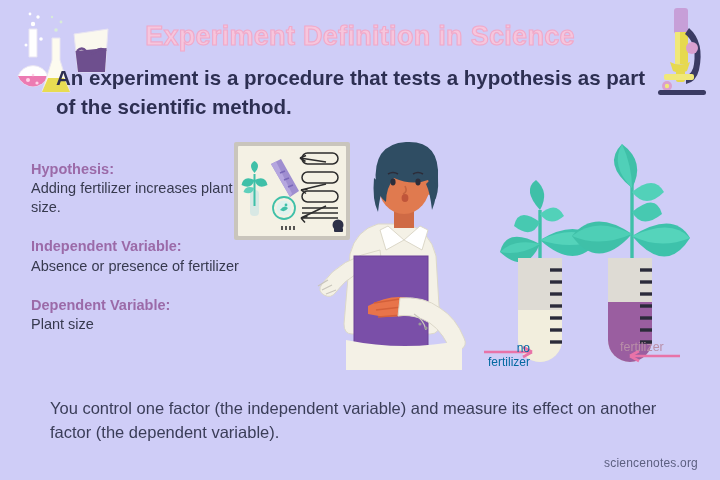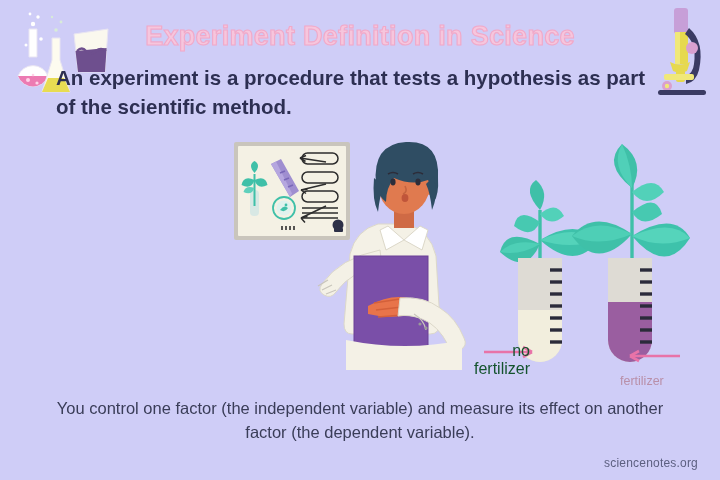--- a/index.html
+++ b/index.html
@@ -65,21 +65,20 @@
     color: #373a4f;
     line-height: 1.32;
   }
 
   
   #caption {
     position: absolute;
     left: 50px;
     top: 396px;
     width: 620px;
-    text-align: center;
     font-size: 16.5px;
     line-height: 1.48;
     color: #3a3d58;
   }
 
   
   #credit {
     position: absolute;
     right: 22px;
     top: 456px;
@@ -153,20 +152,34 @@
       <rect x="20" y="72" width="30" height="6" rx="2" fill="#f0e879"></rect>
 
       <circle cx="23" cy="84" r="5" fill="#d9a0cf"></circle>
       <circle cx="23" cy="84" r="2.2" fill="#f0e879"></circle>
 
       <path d="M16 92 q20 -8 44 0 Z" fill="#3b3b63"></path>
       <rect x="14" y="88" width="48" height="5" rx="2.5" fill="#3b3b63"></rect>
     </svg>
   </div>
 
+  <div id="deflist">
+    <div class="defblock">
+      <div class="def-label">Hypothesis:</div>
+      <div class="def-body">Adding fertilizer increases plant size.</div>
+    </div>
+    <div class="defblock">
+      <div class="def-label">Independent Variable:</div>
+      <div class="def-body">Absence or presence of fertilizer</div>
+    </div>
+    <div class="defblock">
+      <div class="def-label">Dependent Variable:</div>
+      <div class="def-body">Plant size</div>
+    </div>
+  </div>
 
   <div class="art" id="scene">
     <svg viewBox="0 0 250 242" width="250" height="242">
 
       <g>
         <rect x="6" y="14" width="116" height="98" rx="2" fill="#c9c5bc"></rect>
         <rect x="10" y="18" width="108" height="90" rx="1" fill="#f4f1e4"></rect>
 
         <g>
           <rect x="22" y="62" width="9" height="26" rx="4" fill="#d8e8e4"></rect>
@@ -342,22 +355,22 @@
       </g>
 
       <g>
         <path d="M210 216 L160 216" stroke="#e873a8" stroke-width="2.6"></path>
         <path d="M160 216 l9 -5 M160 216 l9 5" stroke="#e873a8" stroke-width="2.6" fill="none"></path>
       </g>
     </svg>
   </div>
 
   <div style="position:absolute;left:474px;top:342px;width:56px;text-align:right;
-              font-size:16px;line-height:1.15;color:#14532d;">no fertilizer</div>
-
-  <div style="position:absolute;left:620px;top:374px;width:76px;text-align:left;
+              font-size:12px;line-height:1.15;color:#0369a1;">no fertilizer</div>
+
+  <div style="position:absolute;left:620px;top:340px;width:76px;text-align:left;
               font-size:12.5px;line-height:1.15;color:#b98fa8;">fertilizer</div>
 
   <div id="caption">You control one factor (the independent variable) and measure its effect on another factor (the dependent variable).</div>
 
   <div id="credit">sciencenotes.org</div>
 
 </div>
 
 </body></html>

